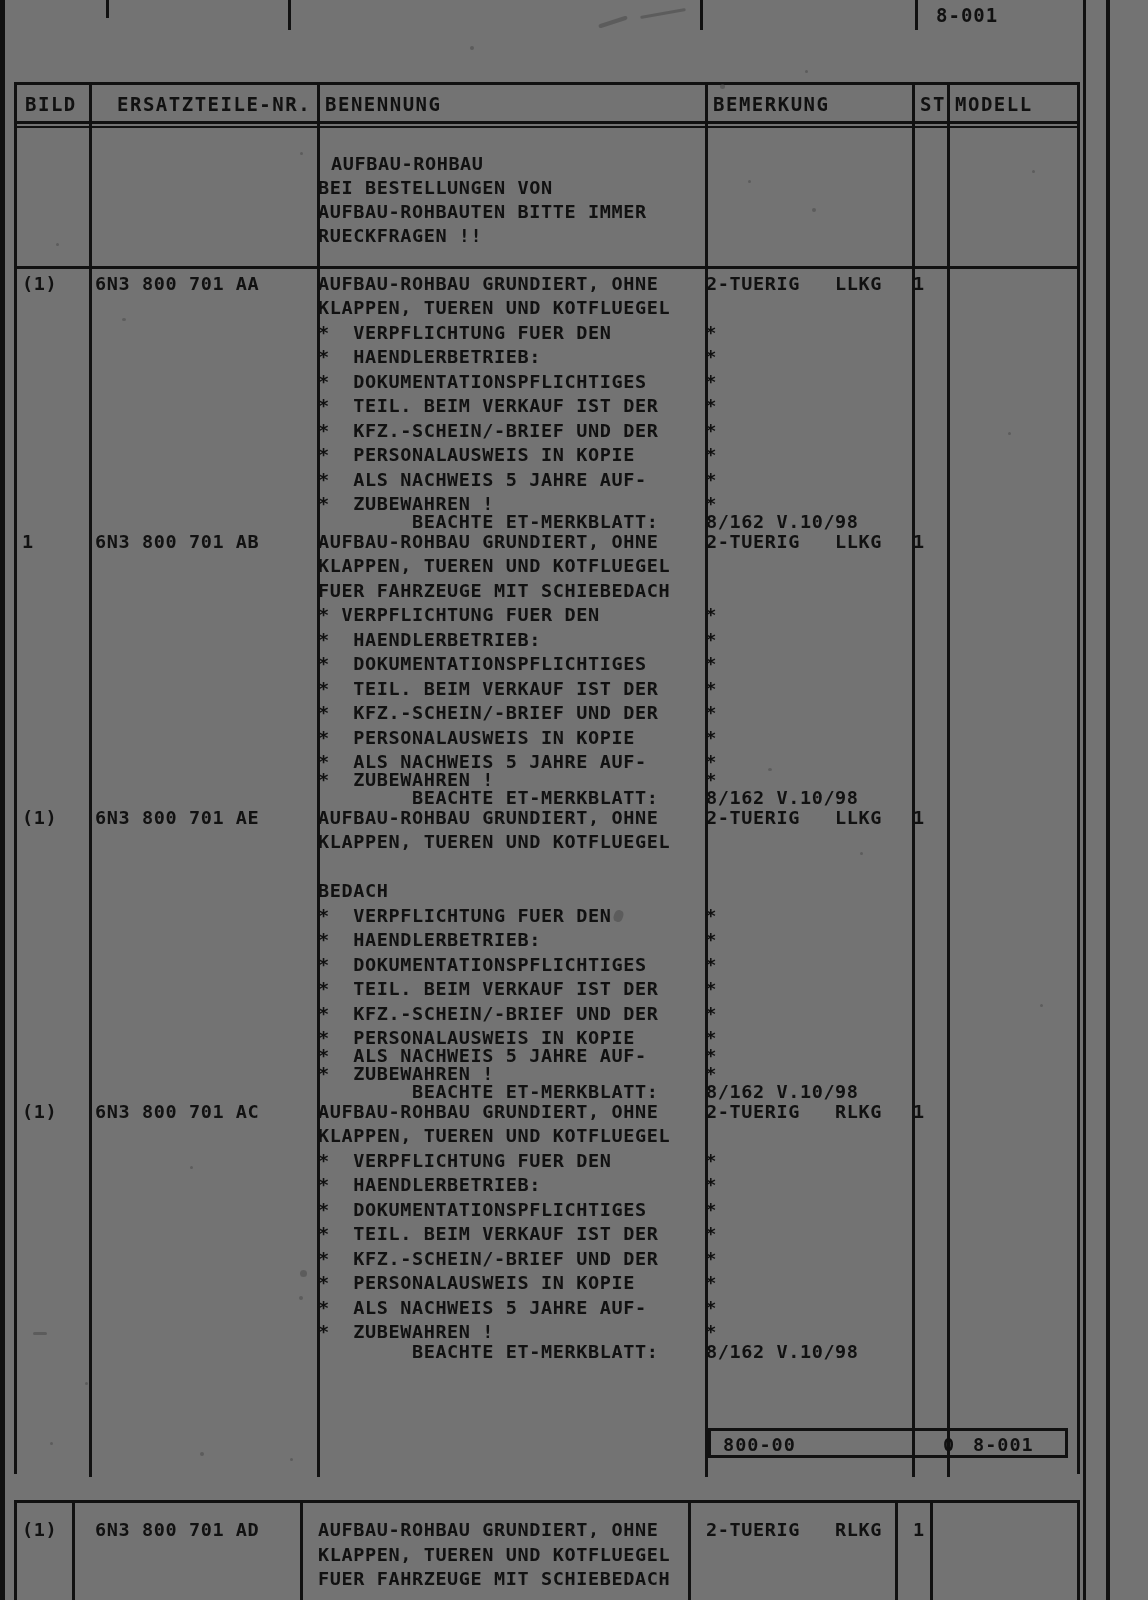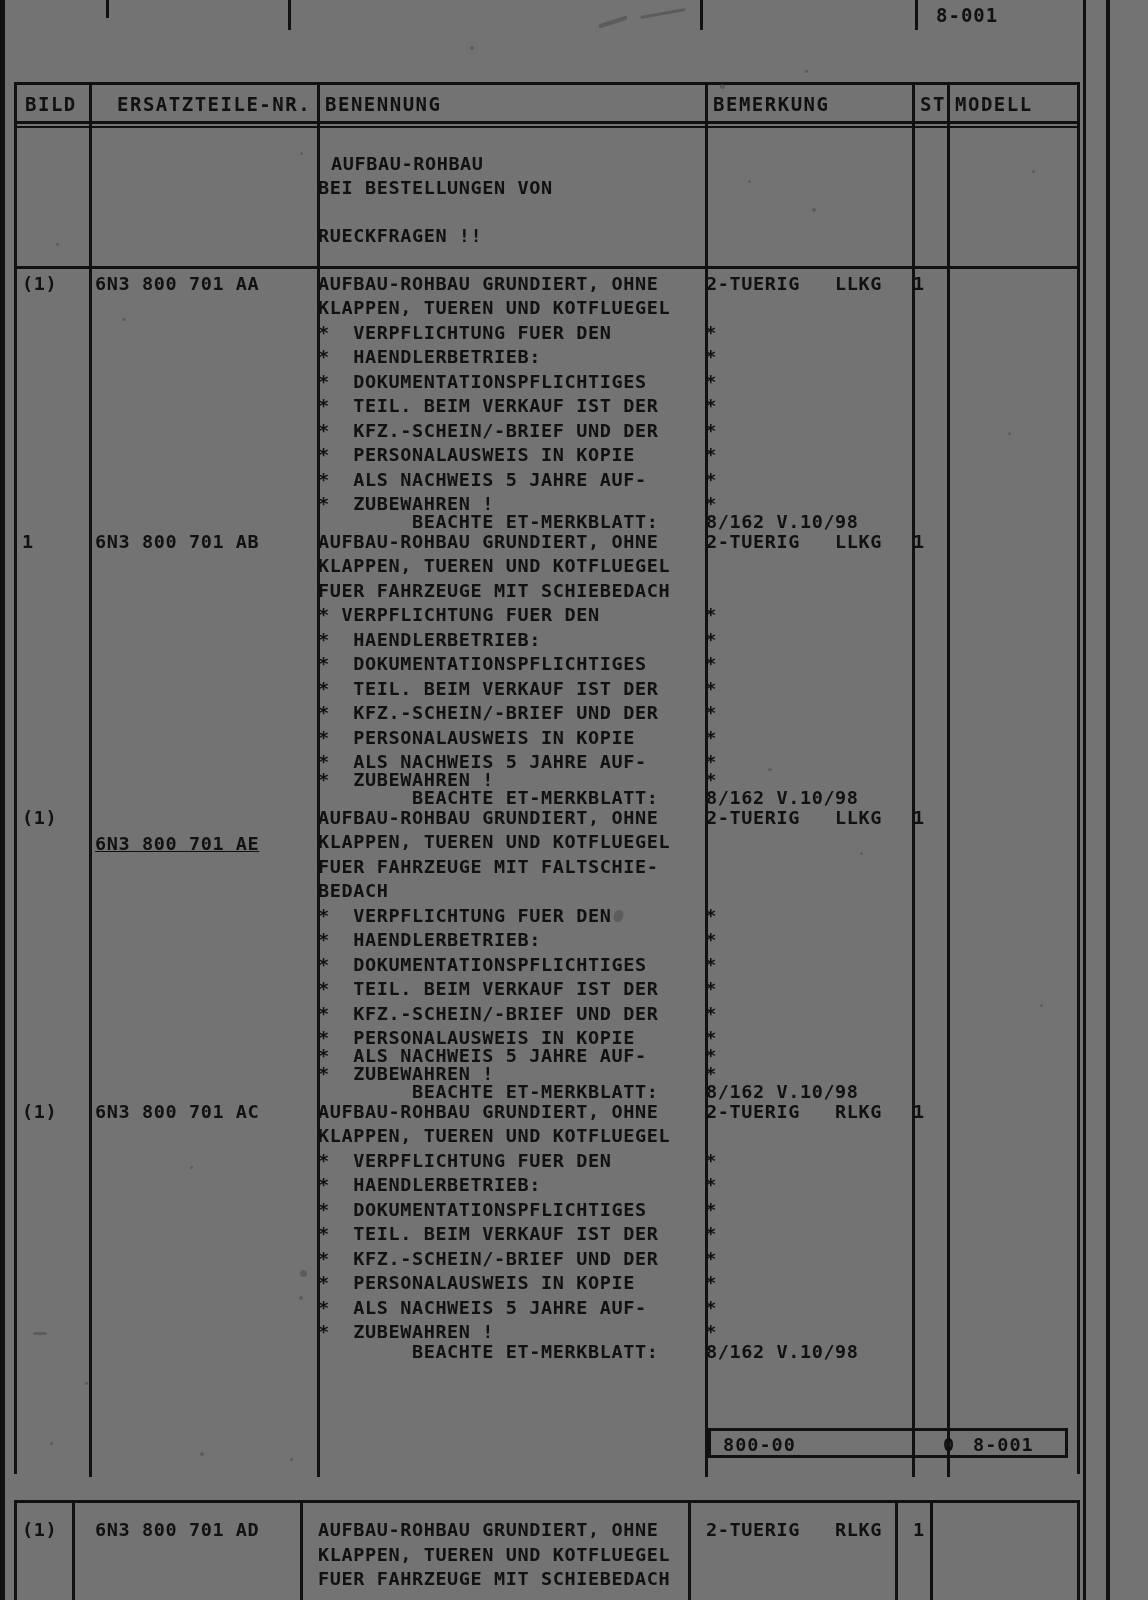--- a/index.html
+++ b/index.html
@@ -230,20 +230,21 @@
       <span style="left:308px;">BENENNUNG</span>
       <span style="left:696px;">BEMERKUNG</span>
       <span style="left:903px;">ST</span>
       <span style="left:938px;">MODELL</span>
     </div>
     <div class="dblrule"></div>
   </div>
 
   <div class="cell c-desc" style="top:152px;padding-left:13px;">AUFBAU-ROHBAU</div>
   <div class="cell c-desc" style="top:176px;">BEI BESTELLUNGEN VON</div>
+  <div class="cell c-desc" style="top:200px;">AUFBAU-ROHBAUTEN BITTE IMMER</div>
   <div class="cell c-desc" style="top:224px;">RUECKFRAGEN !!</div>
 
   <div class="rowrule" style="left:14px; top:266px; width:1066px;"></div>
 
   <div class="cell c-bild" style="top:272px;">(1)</div>
   <div class="cell c-part" style="top:272px;">6N3 800 701 AA</div>
   <div class="cell c-st" style="top:272px;">1</div>
   <div class="cell c-desc" style="top:272px;"><span>AUFBAU-ROHBAU GRUNDIERT, OHNE</span></div>
   <div class="cell c-desc" style="top:296px;"><span>KLAPPEN, TUEREN UND KOTFLUEGEL</span></div>
   <div class="cell c-desc" style="top:321px;"><span>*  VERPFLICHTUNG FUER DEN        *</span></div>
@@ -270,25 +271,24 @@
   <div class="cell c-desc" style="top:677px;"><span>*  TEIL. BEIM VERKAUF IST DER    *</span></div>
   <div class="cell c-desc" style="top:701px;"><span>*  KFZ.-SCHEIN/-BRIEF UND DER    *</span></div>
   <div class="cell c-desc" style="top:726px;"><span>*  PERSONALAUSWEIS IN KOPIE      *</span></div>
   <div class="cell c-desc" style="top:750px;"><span>*  ALS NACHWEIS 5 JAHRE AUF-     *</span></div>
   <div class="cell c-desc" style="top:768px;"><span>*  ZUBEWAHREN !                  *</span></div>
   <div class="cell c-desc" style="top:786px;"><span>        BEACHTE ET-MERKBLATT:</span></div>
   <div class="cell c-rem" style="top:530px;">2-TUERIG   LLKG</div>
   <div class="cell c-rem" style="top:786px;">8/162 V.10/98</div>
 
   <div class="cell c-bild" style="top:806px;">(1)</div>
-  <div class="cell c-part" style="top:832px;text-decoration:underline;">6N3 800 701 AE</div>
+  <div class="cell c-part" style="top:806px;">6N3 800 701 AE</div>
   <div class="cell c-st" style="top:806px;">1</div>
   <div class="cell c-desc" style="top:806px;"><span>AUFBAU-ROHBAU GRUNDIERT, OHNE</span></div>
   <div class="cell c-desc" style="top:830px;"><span>KLAPPEN, TUEREN UND KOTFLUEGEL</span></div>
-  <div class="cell c-desc" style="top:855px;"><span>FUER FAHRZEUGE MIT FALTSCHIE-</span></div>
   <div class="cell c-desc" style="top:879px;"><span>BEDACH</span></div>
   <div class="cell c-desc" style="top:904px;"><span>*  VERPFLICHTUNG FUER DEN        *</span></div>
   <div class="cell c-desc" style="top:928px;"><span>*  HAENDLERBETRIEB:              *</span></div>
   <div class="cell c-desc" style="top:953px;"><span>*  DOKUMENTATIONSPFLICHTIGES     *</span></div>
   <div class="cell c-desc" style="top:977px;"><span>*  TEIL. BEIM VERKAUF IST DER    *</span></div>
   <div class="cell c-desc" style="top:1002px;"><span>*  KFZ.-SCHEIN/-BRIEF UND DER    *</span></div>
   <div class="cell c-desc" style="top:1026px;"><span>*  PERSONALAUSWEIS IN KOPIE      *</span></div>
   <div class="cell c-desc" style="top:1044px;"><span>*  ALS NACHWEIS 5 JAHRE AUF-     *</span></div>
   <div class="cell c-desc" style="top:1062px;"><span>*  ZUBEWAHREN !                  *</span></div>
   <div class="cell c-desc" style="top:1080px;"><span>        BEACHTE ET-MERKBLATT:</span></div>

